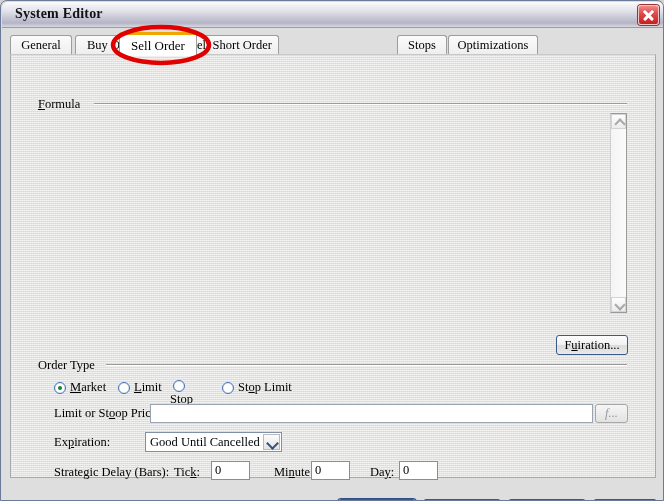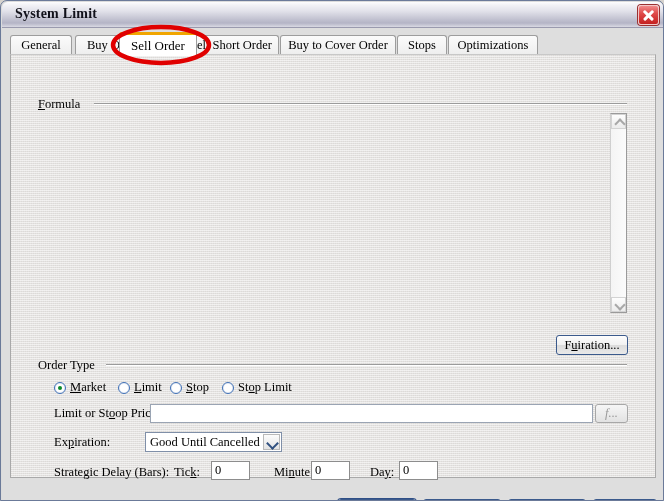--- a/index.html
+++ b/index.html
@@ -325,35 +325,34 @@
     pointer-events: none;
     z-index: 50;
   }
 </style>
 </head>
 <body>
 
 <div id="window">
 
   <div id="titlebar">
-    <div id="title-text">System Limit</div>
+    <div id="title-text">System Editor</div>
     <div id="close-btn">
       <div class="x1"></div>
         <div class="x2"></div>
     </div>
   </div>
 
   <div id="client">
 
     <div id="tabstrip">
       <div class="tab" style="left:8px;   width:62px;">General</div>
       <div class="tab" style="left:73px;  width:77px;">Buy Order</div>
       <div class="tab active" style="left:117px; width:78px;">Sell Order</div>
       <div class="tab" style="left:181px; width:96px;">Sell Short Order</div>
-      <div class="tab" style="left:278px; width:116px;">Buy to Cover Order</div>
       <div class="tab" style="left:395px; width:50px;">Stops</div>
       <div class="tab" style="left:446px; width:90px;">Optimizations</div>
     </div>
 
     <div id="tabpage"></div>
 
     <div class="group-label" style="left:36px; top:69px;">
       <span><u class="acc">F</u><span>ormula</span></span>
     </div>
     <div class="group-line" style="left:92px; top:75px; width:533px;"></div>
@@ -377,21 +376,21 @@
     <div class="group-line" style="left:104px; top:336px; width:521px;"></div>
 
     <div class="radio-wrap" style="left:52px; top:352px;">
       <span class="radio checked"></span>
       <span><u class="acc">M</u><span>arket</span></span>
     </div>
     <div class="radio-wrap" style="left:116px; top:352px;">
       <span class="radio"></span>
       <span><u class="acc">L</u><span>imit</span></span>
     </div>
-    <div class="radio-wrap" style="left:168px; top:352px;">
+    <div class="radio-wrap" style="left:168px; top:352px;flex-direction:column;">
       <span class="radio"></span>
       <span><u class="acc">S</u><span>top</span></span>
     </div>
     <div class="radio-wrap" style="left:220px; top:352px;">
       <span class="radio"></span>
       <span>St<u class="acc">o</u><span>p Limit</span></span>
     </div>
 
     <div class="lbl" style="left:52px; top:378px;">
       <span>Limit or St<u class="acc">o</u><span>op Price:</span></span>

